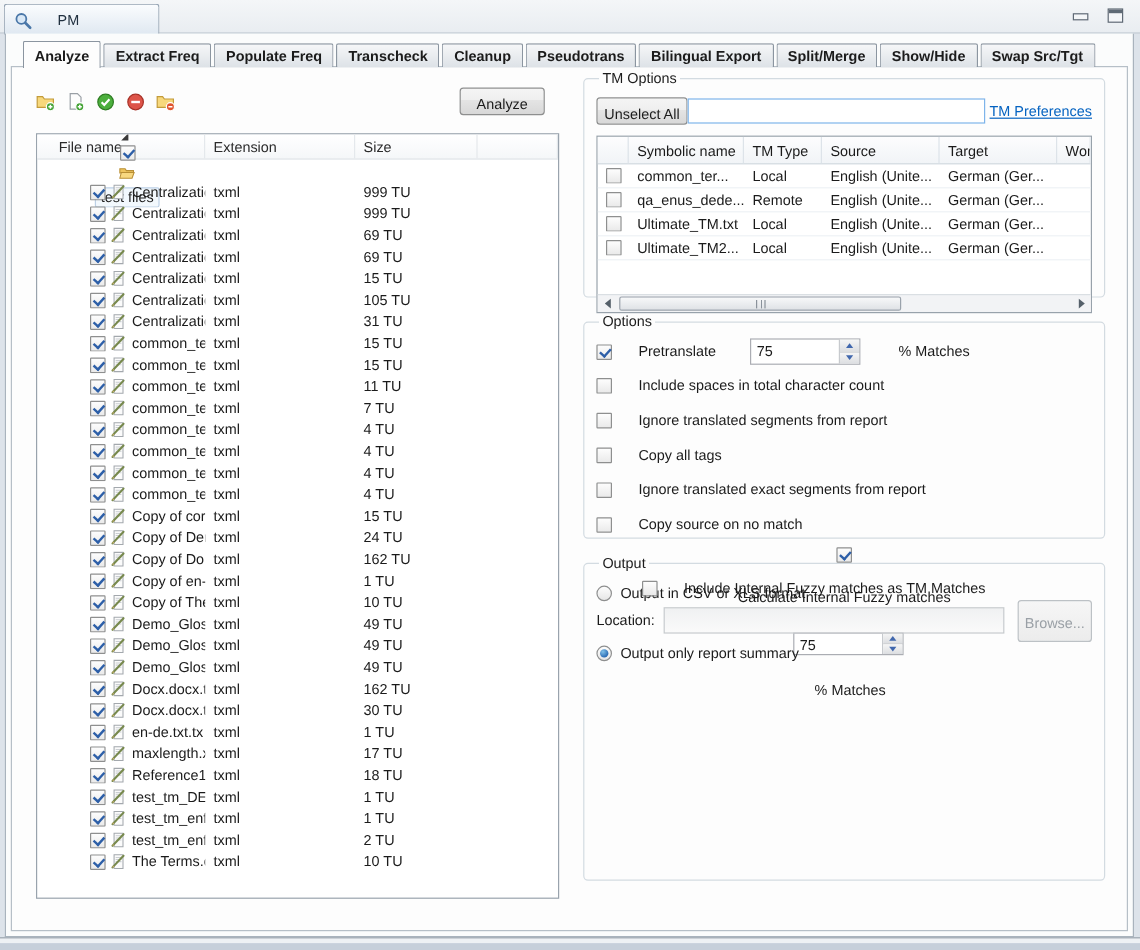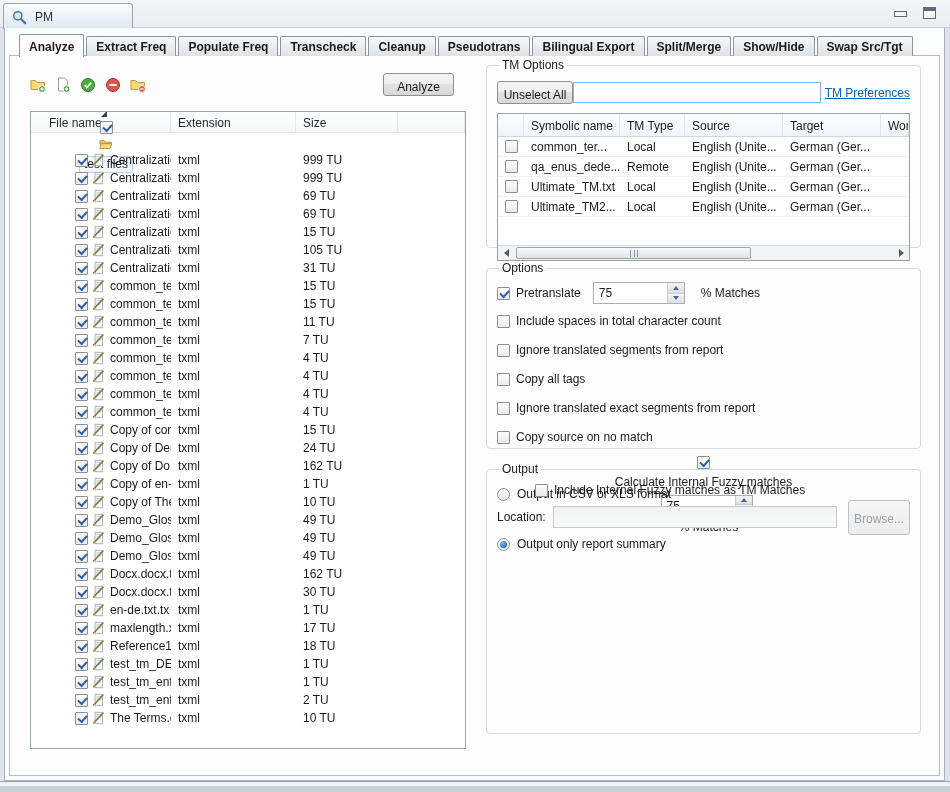--- a/index.html
+++ b/index.html
@@ -12,21 +12,21 @@
   
   .titlebar {
     position:absolute; left:0; top:0; right:0; height:28px;
     background:linear-gradient(#f4f6f8,#e9edf1);
     border-bottom:1px solid #c4ccd4;
   }
   .pm-tab {
     position:absolute; left:3px; top:3px; height:26px; width:130px;
     border:1px solid #97a5b4; border-bottom:none; border-radius:3px 3px 0 0;
     background:linear-gradient(#fafcfe,#dfe8f1);
-    display:flex; align-items:center; padding-left:8px; gap:9px;
+    display:flex; align-items:center; padding-left:8px; gap:22px;
   }
   .pm-title { font-size:12px; color:#21303f; }
   .win-controls { position:absolute; right:14px; top:7px; display:flex; gap:16px; }
   .btn-min { width:13px; height:6px; border:1px solid #5f6a75; margin-top:4px; background:#f4f6f8; }
   .btn-max { width:13px; height:12px; border:1px solid #5f6a75; background:#f4f6f8; position:relative; }
   .btn-max::before { content:""; position:absolute; left:0; right:0; top:0; height:3px; background:#5f6a75; }
 
   .main {
     position:absolute; left:4px; right:5px; top:28px; bottom:11px;
     background:#fbfcfc; border:1px solid #a9b3bd; border-top:none;
@@ -144,21 +144,21 @@
   .hs-thumb {
     position:absolute; left:2px; top:1px; bottom:1px; width:235px;
     border:1px solid #9aa2ab; border-radius:2px;
     background:linear-gradient(#f7f8f9,#dfe2e6);
     display:flex; align-items:center; justify-content:center;
   }
   .hs-grip { width:8px; height:7px; border-left:1px solid #8a929b; border-right:1px solid #8a929b;
     background:linear-gradient(90deg, transparent 3px, #8a929b 3px, #8a929b 4px, transparent 4px); }
 
   
-  .opt-row { display:flex; align-items:center; gap:6px; margin-bottom:9px; height:20px; }
+  .opt-row { display:flex; align-items:center; gap:22px; margin-bottom:9px; height:20px; }
   .opt-row .lbl { white-space:nowrap; }
   .opt-row.indent { margin-left:38px; }
   .spinner {
     width:92px; height:22px; border:1px solid #abadb3; background:#fff;
     display:flex; margin-left:6px;
   }
   .spin-val { flex:1; padding:3px 0 0 5px; }
   .spin-btns { width:17px; border-left:1px solid #c7cace; display:flex; flex-direction:column; }
   .spin-up, .spin-down {
     flex:1; display:flex; align-items:center; justify-content:center;

